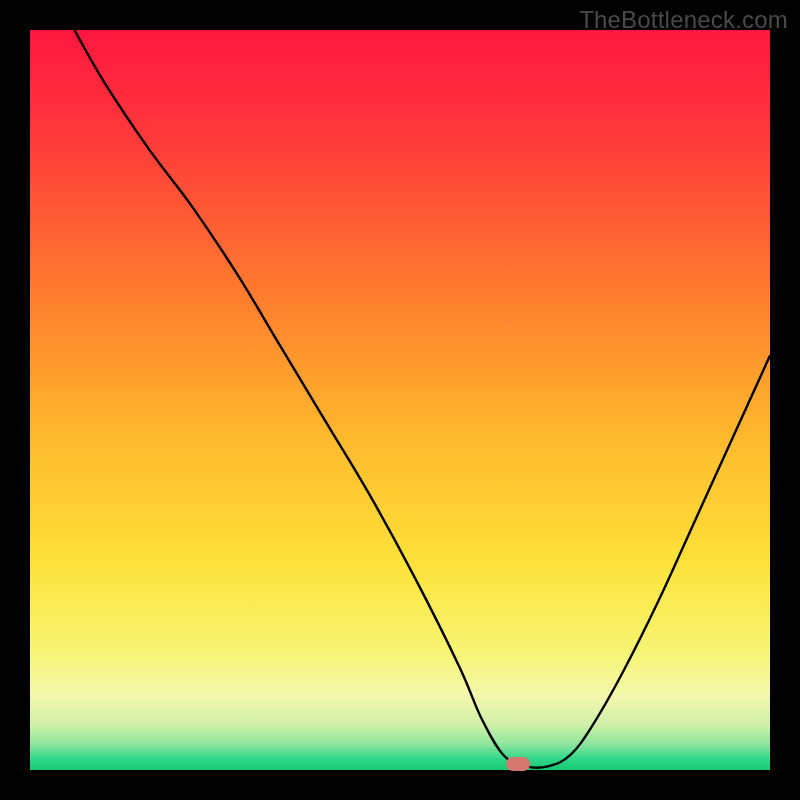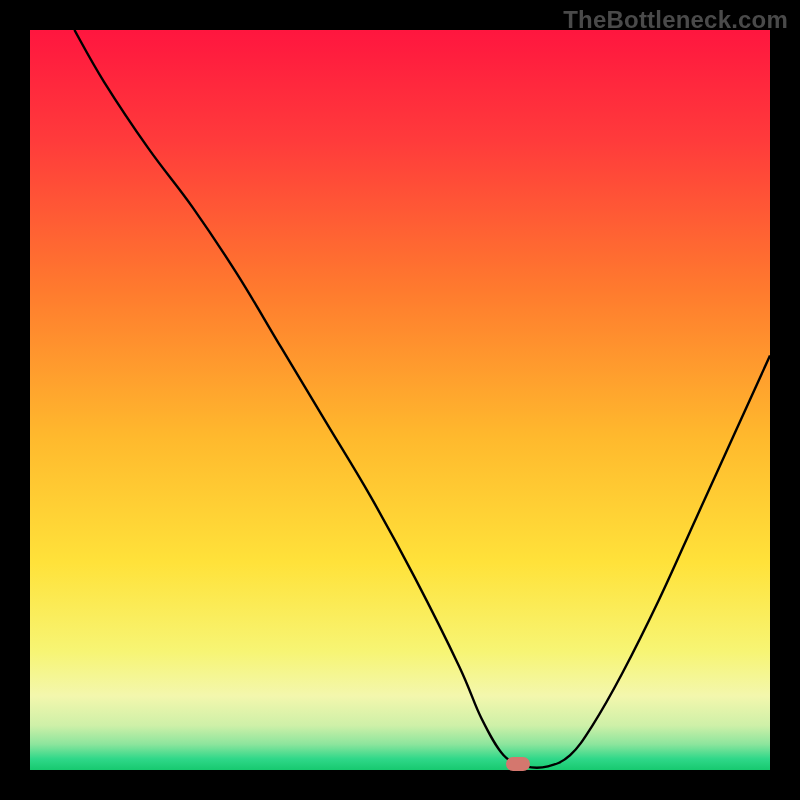--- a/index.html
+++ b/index.html
@@ -16,21 +16,21 @@
     width: 800px;
     height: 800px;
     background: #000;
   }
   .watermark {
     position: absolute;
     top: 6px;
     right: 12px;
     color: #4a4a4a;
     font-size: 24px;
-    font-weight: 700;
+    font-weight: 400;
     letter-spacing: 0.2px;
   }
   .plot-area {
     position: absolute;
     left: 30px;
     top: 30px;
     width: 740px;
     height: 740px;
   }
   .gradient {

